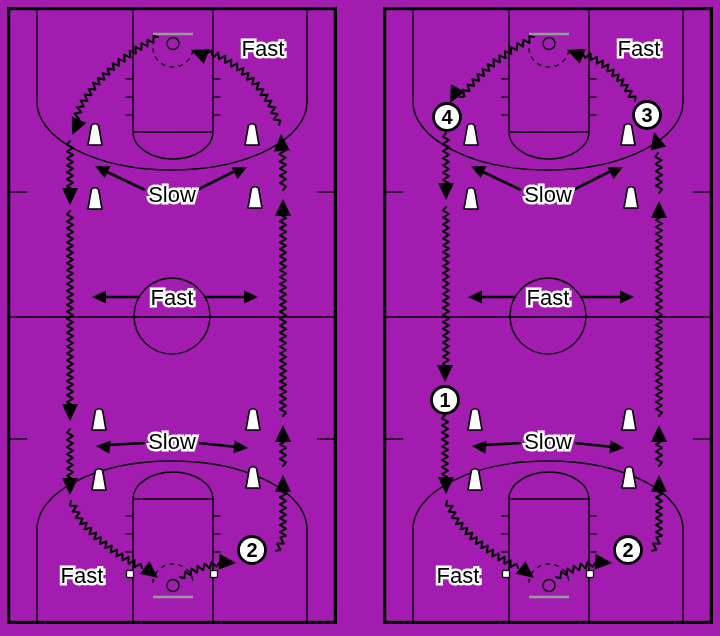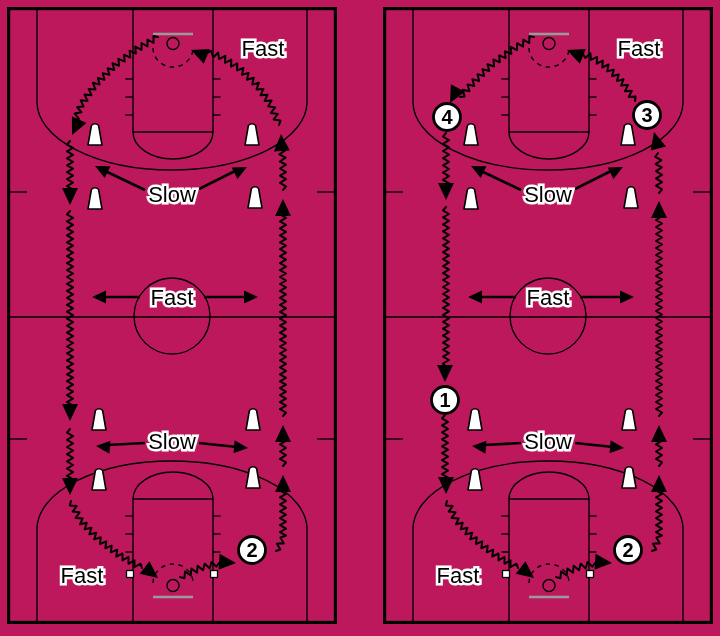--- a/index.html
+++ b/index.html
@@ -1,16 +1,16 @@
 <!DOCTYPE html>
 <html><head>
 <meta charset="utf-8">
 <style>
   html,body{margin:0;padding:0;background:#ffffff;}
-  .canvas{position:relative;width:720px;height:636px;background:#be185d;overflow:hidden;
+  .canvas{position:relative;width:720px;height:636px;background:#a21caf;overflow:hidden;
           font-family:"Liberation Sans", sans-serif;}
   .court{position:absolute;top:7px;}
   #court-left{left:7px;}
   #court-right{left:383px;}
   svg text{font-family:"Liberation Sans", sans-serif;}
 </style>
 </head>
 <body>
 
 <div class="canvas">

